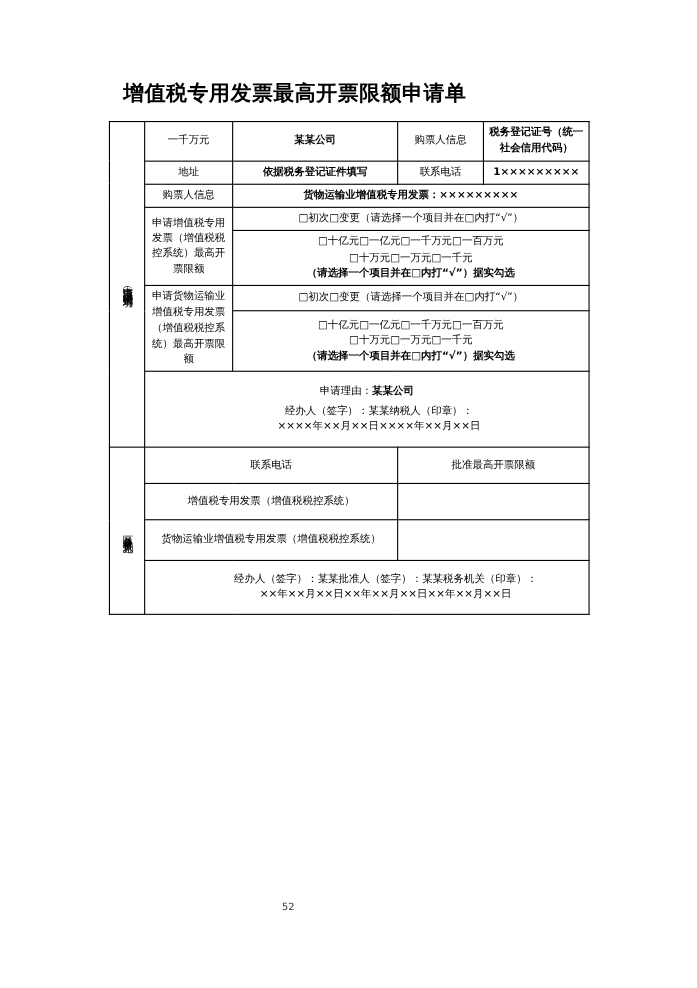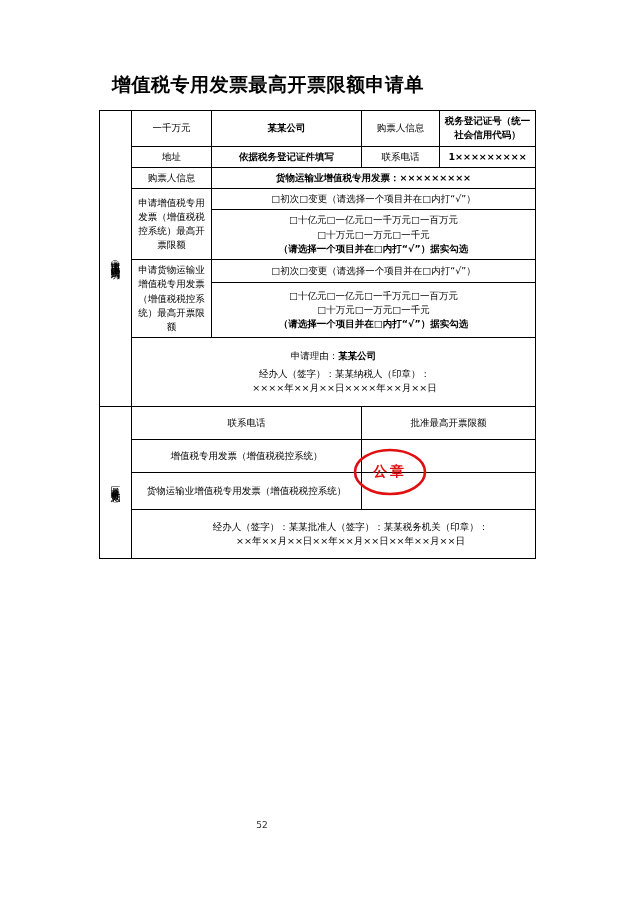--- a/index.html
+++ b/index.html
@@ -206,22 +206,16 @@
 
       <tr>
         <td colspan="4" class="l cellpad" style="height:42px;">
           <div class="indent2">经办人（签字）：某某批准人（签字）：某某税务机关（印章）：</div>
           <div class="indent2">××年××月××日××年××月××日××年××月××日</div>
         </td>
       </tr>
     </tbody>
   </table>
 
-  <div class="stamp">
-    <svg width="76" height="48" viewBox="0 0 76 48" xmlns="http://www.w3.org/2000/svg">
-      <ellipse cx="38" cy="24" rx="35" ry="22" fill="none" stroke="#e01010" stroke-width="2.6"></ellipse>
-    </svg>
-    <div class="stamp-text">公章</div>
-  </div>
 
   <div class="page-num">52</div>
 
 </div>
 
 </body></html>

